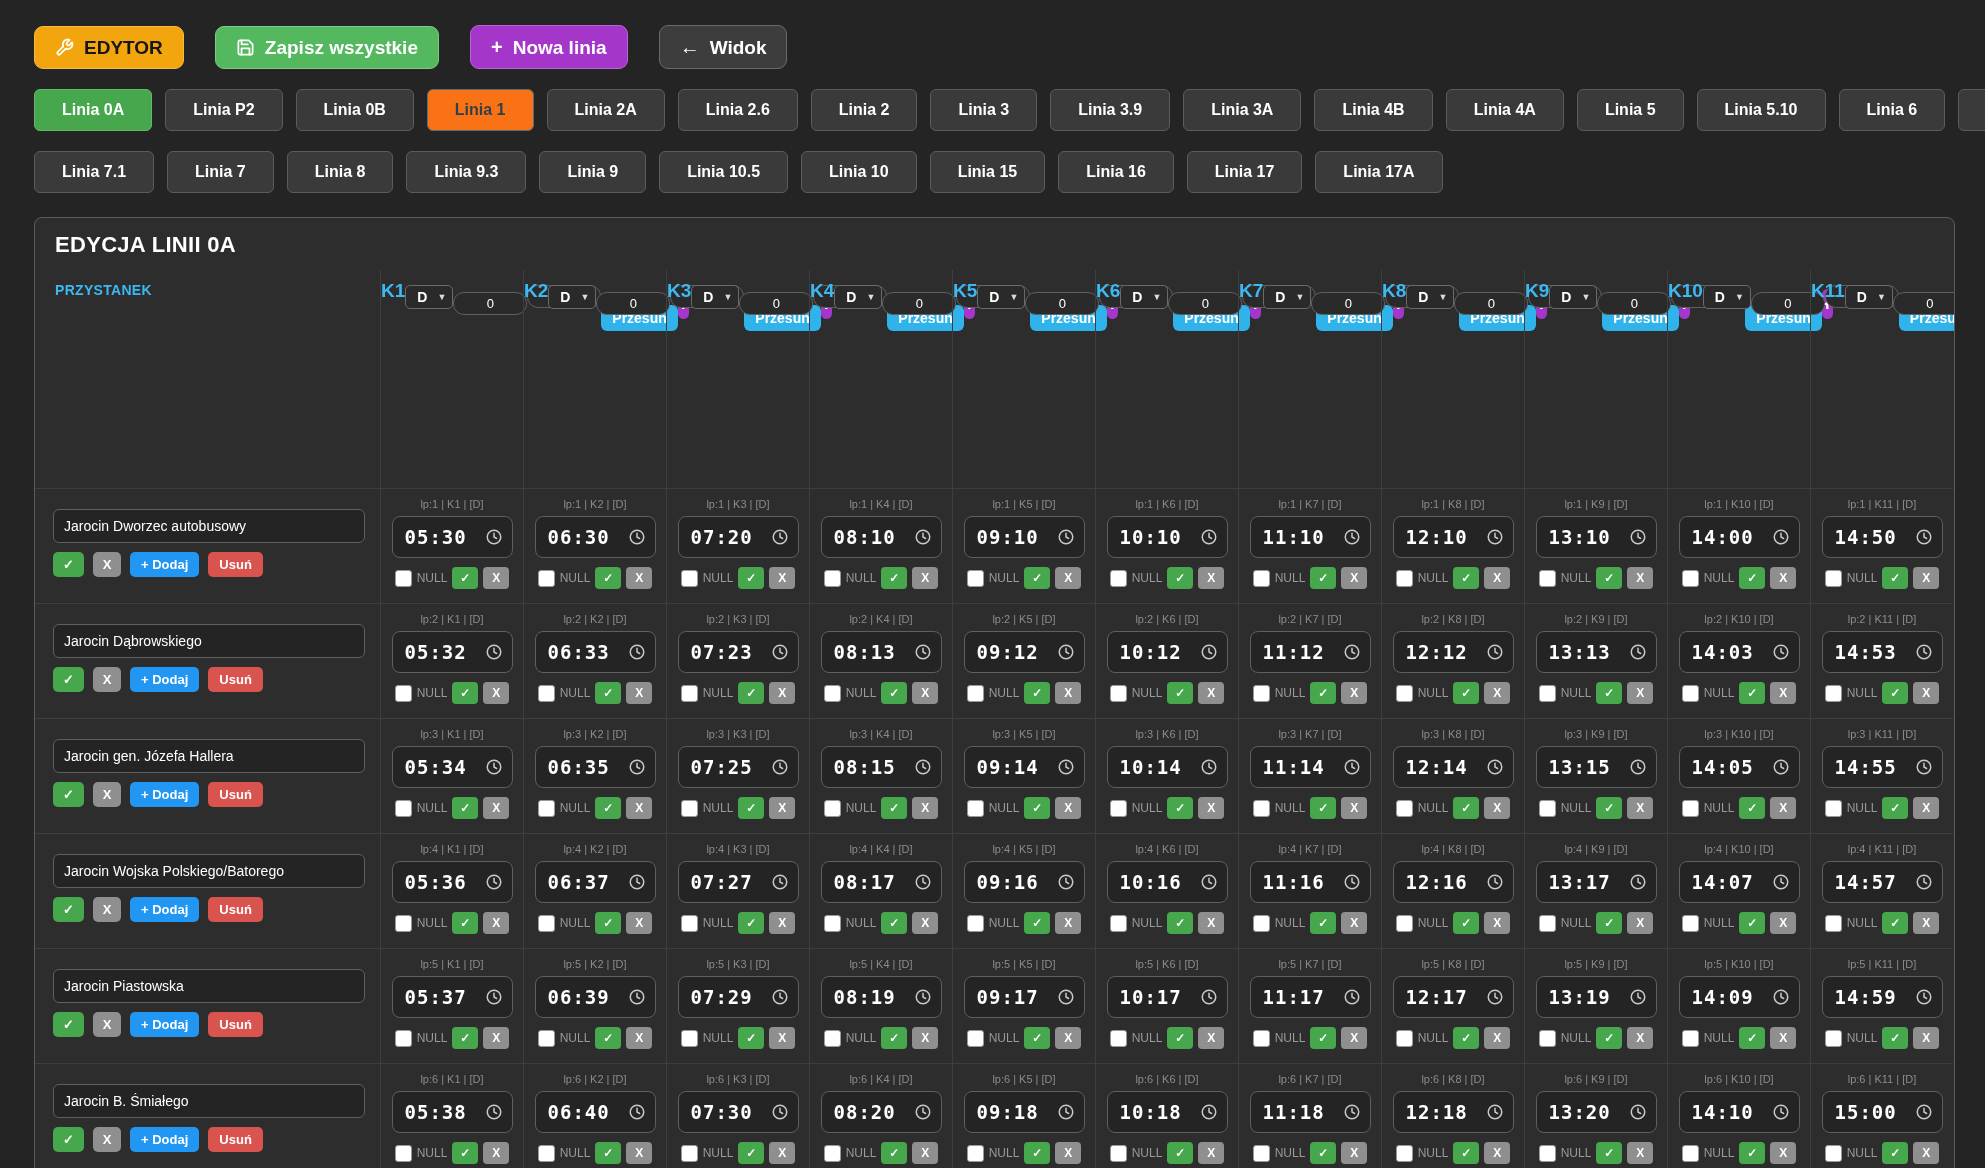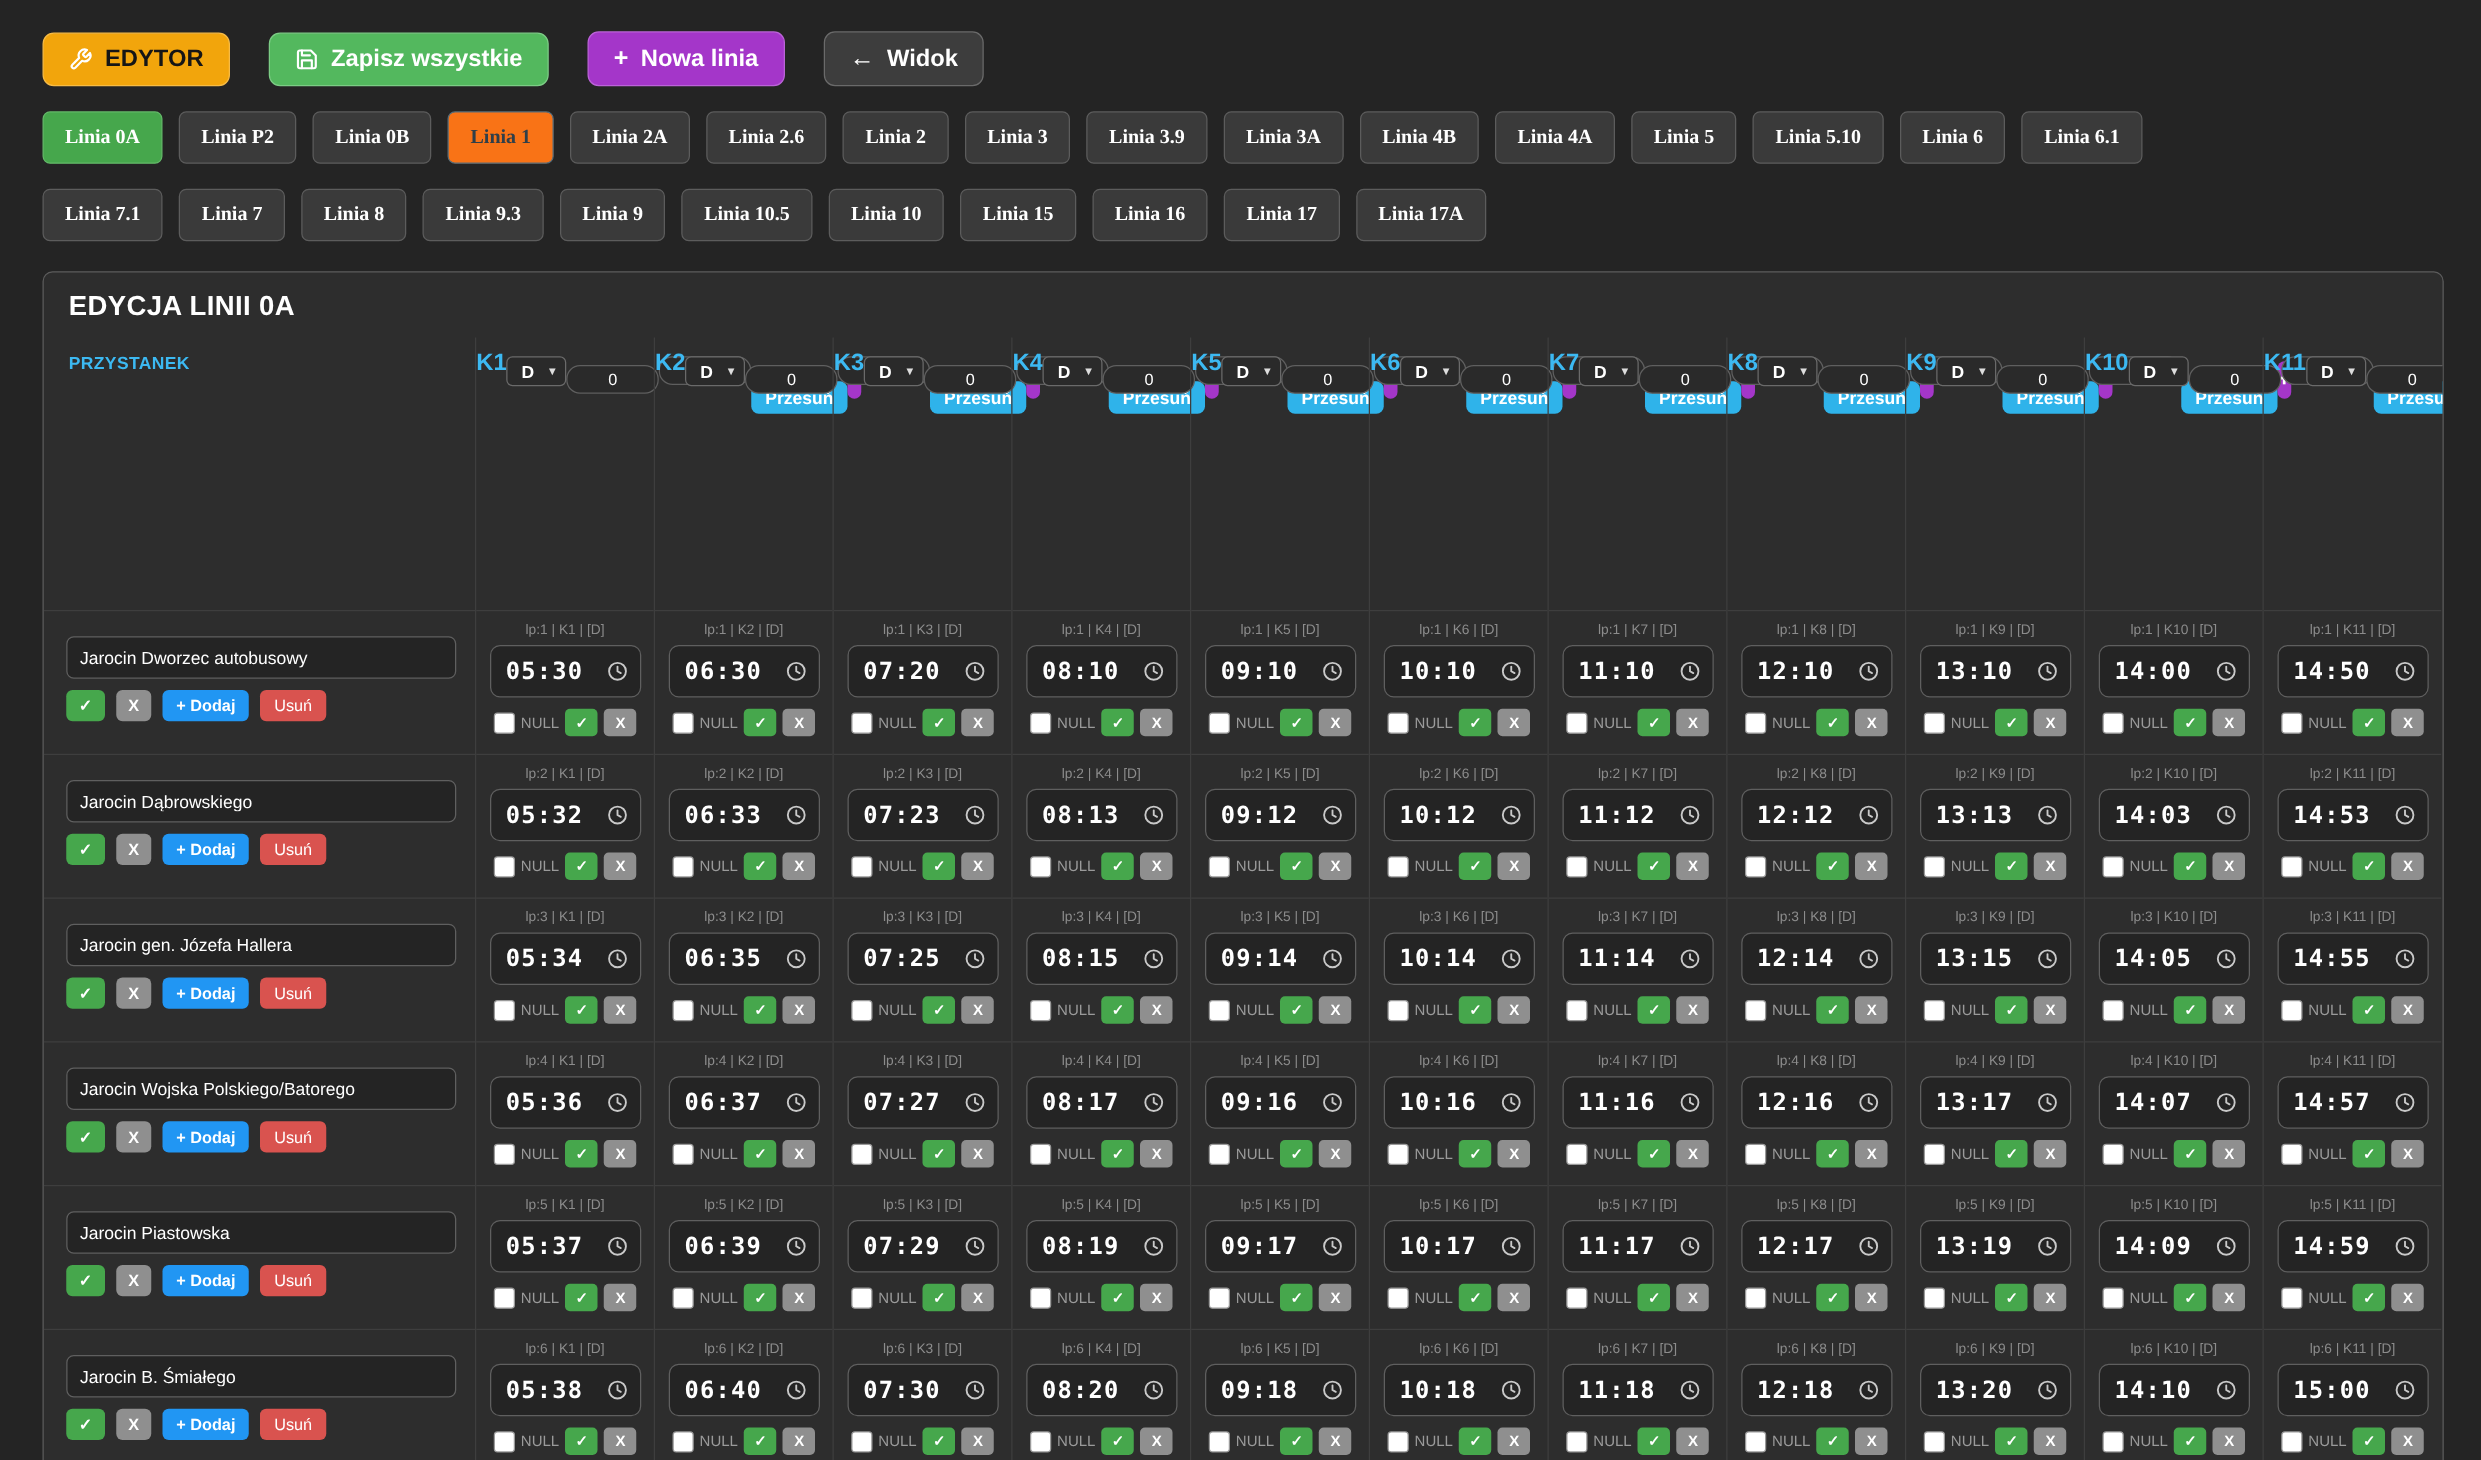--- a/index.html
+++ b/index.html
@@ -13,21 +13,21 @@
        cursor:pointer;color:#fff;font-family:inherit;line-height:1}
   .btn.editor{background:#f2a50c;color:#161616;border-color:#f7bb45}
   .btn.save{background:#53b85e;border-color:#7ccc85}
   .btn.newline{background:#a436c9;border-color:#bb63d8}
   .btn.view{background:#3d3d3d;border-color:#6a6a6a}
   .btn .glyph{font-size:20px;font-weight:bold}
 
   
   .tabs{display:flex;gap:13px;padding-left:34px;margin-top:20px;white-space:nowrap}
   .tab{background:#3a3a3a;border:1px solid #5c5c5c;color:#fff;font-weight:bold;font-size:16px;
-       padding:12px 17px;border-radius:6px;font-family:Liberation Serif, serif;cursor:pointer;line-height:1}
+       padding:12px 27px;border-radius:6px;font-family:Liberation Sans, sans-serif;cursor:pointer;line-height:1}
   .tab.active{background:#46a74c;border-color:#63b968}
   .tab.disabled{background:#f97316;color:#303f49;border-color:#5a6d78}
 
   
   .panel{margin:24px 30px 0 34px;border:1px solid #5c5c5c;border-radius:8px;background:#2d2d2d;
          height:1100px;overflow:hidden}
   .panel-title{font-size:22px;font-weight:bold;padding:14px 0 12px 20px;letter-spacing:.3px}
 
   .grid{display:flex;align-items:stretch}
   .stops-col{width:345px;flex:0 0 345px}
@@ -65,21 +65,21 @@
 
   
   .stop-row{height:115px;border-top:1px solid #3e3e3e;padding:20px 0 0 18px}
   input.stop-name{width:312px;height:19px;background:#242424;border:1px solid #5f5f5f;border-radius:6px;
         color:#fff;font-size:14px;padding:16px 10px;font-family:inherit}
   .stop-btns{margin-top:9px;display:flex;gap:9px;align-items:center}
   .stop-btns .ok{width:31px;height:25px;font-size:13px;border-radius:5px}
   .stop-btns .xx{width:28px;height:25px;font-size:13px;border-radius:5px}
   button.dodaj{background:#2196f3;height:25px;padding:0 11px;font-size:13px;font-weight:bold;border:none;
         border-radius:5px;color:#fff;cursor:pointer;font-family:inherit}
-  button.usun{background:#d9534f;height:25px;padding:0 11px;font-size:13px;font-weight:normal;border:none;
+  button.usun{background:#d9534f;height:25px;padding:0 11px;font-size:13px;font-weight:bold;border:none;
         border-radius:5px;color:#fff;cursor:pointer;font-family:inherit}
 </style>
 </head>
 <body>
 
 <div class="toolbar">
   <button class="btn editor">
     <svg width="19" height="19" viewBox="0 0 24 24" fill="none" stroke="#fff" stroke-width="2.2" stroke-linecap="round" stroke-linejoin="round">
         <path d="M14.7 6.3a1 1 0 0 0 0 1.4l1.6 1.6a1 1 0 0 0 1.4 0l3.77-3.77a6 6 0 0 1-7.94 7.94l-6.91 6.91a2.12 2.12 0 0 1-3-3l6.91-6.91a6 6 0 0 1 7.94-7.94l-3.76 3.76z"></path>
       </svg>

